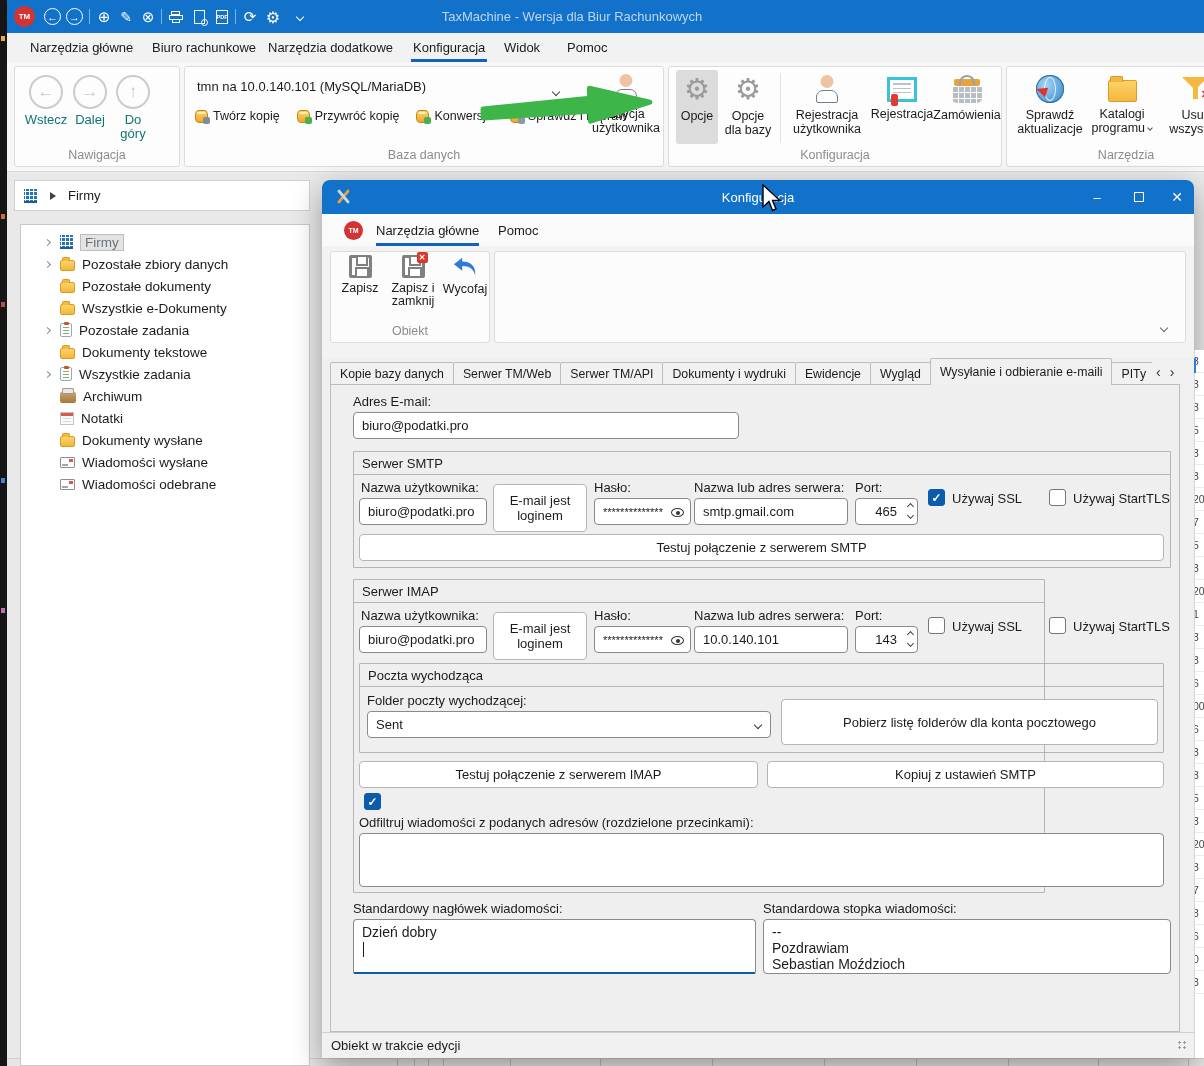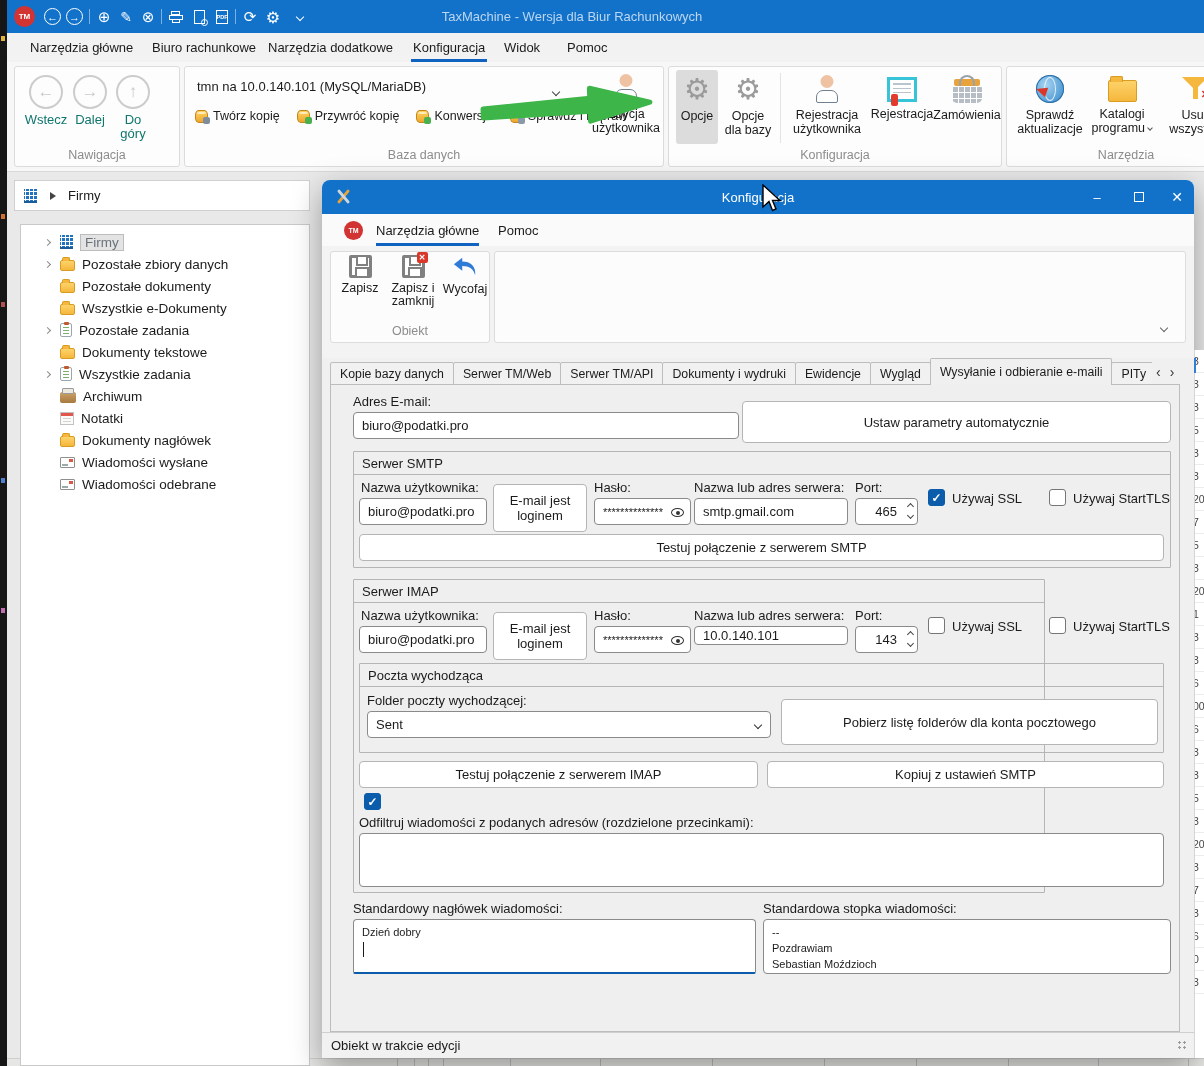--- a/index.html
+++ b/index.html
@@ -127,21 +127,21 @@
 .grp-h{height:23px;border-bottom:1px solid #b5b5b5;display:flex;align-items:center;padding-left:8px;font-size:13px}
 .cb{position:absolute;width:17px;height:17px;border:1px solid #767676;border-radius:3px;background:#fff}
 .cb.checked{background:#0b5cab;border-color:#0b5cab}
 .cb.checked::after{content:"✓";position:absolute;inset:0;display:flex;align-items:center;justify-content:center;color:#fff;font-size:12px;font-weight:bold}
 .spin{position:absolute;right:4px;top:5px;display:flex;flex-direction:column;gap:4px;align-items:center}
 .spin .chev{width:5px;height:5px;border-width:1.3px;color:#444}
 .spin .u{transform:rotate(-135deg)}
 .eye{position:absolute;right:6px;top:9px;width:13px;height:9px;border:1.5px solid #333;border-radius:50%}
 .eye::after{content:"";position:absolute;left:3.5px;top:1.5px;width:4px;height:4px;border-radius:50%;background:#333}
 .selbox .chev{position:absolute;right:9px;top:10px;color:#333}
-.ta{position:absolute;background:#fff;border:1px solid #8a8a8a;border-radius:4px;padding:4px 8px;font-size:11px;line-height:16px;white-space:pre-line;overflow:hidden}
+.ta{position:absolute;background:#fff;border:1px solid #8a8a8a;border-radius:4px;padding:4px 8px;font-size:14px;line-height:16px;white-space:pre-line;overflow:hidden}
 .ta.focused{border-bottom:2px solid #0b5cab;border-radius:4px 4px 2px 2px}
 .caret{position:absolute;left:9px;top:22px;width:1px;height:15px;background:#1b1b1b}
 .dstatus{position:absolute;left:0;top:852px;width:872px;height:26px;background:#f1f1f1;border-top:1px solid #cfcfcf;display:flex;align-items:center;padding-left:9px;font-size:13px}
 .grip{position:absolute;right:7px;top:860px;width:10px;height:10px;background-image:radial-gradient(#9a9a9a 1px,transparent 1.2px);background-size:5px 5px}
 
 .bstrip{left:7px;top:1058px;width:1197px;height:8px;background:#e6e6e4;border-top:1px solid #cfcfcd}
 .bline{position:absolute;top:0;width:1px;height:8px;background:#bdbdbd}
 .sliver{left:1194px;top:350px;width:10px;height:708px;background:#fff;border-left:1px solid #d5d5d5;overflow:hidden;z-index:25}
 .edge-row{height:23px;border-bottom:1px solid #ececec;font-size:10.5px;color:#444;display:flex;align-items:center;margin-left:-2px}
 .sliver-tick{left:1194px;top:358px;width:2px;height:15px;background:#2f7fd6;z-index:26}
@@ -392,21 +392,21 @@
         <span class="tlabel">Archiwum</span>
       </div>
     <div class="titem">
         <span class="texp"></span>
         <span class="i-note"></span>
         <span class="tlabel">Notatki</span>
       </div>
     <div class="titem">
         <span class="texp"></span>
         <span class="i-folder"></span>
-        <span class="tlabel">Dokumenty nagłówek</span>
+        <span class="tlabel">Dokumenty wysłane</span>
       </div>
     <div class="titem">
         <span class="texp"></span>
         <span class="i-mail"></span>
         <span class="tlabel">Wiadomości wysłane</span>
       </div>
     <div class="titem">
         <span class="texp"></span>
         <span class="i-mail"></span>
         <span class="tlabel">Wiadomości odebrane</span>
@@ -470,23 +470,20 @@
     <span class="tab-arrows" style="left:834px">
         <span>‹</span>
         <span>›</span>
       </span>
 
     <div class="dpanel">
       <span class="lbl" style="left:22px;top:9px">Adres E-mail:</span>
       <div class="inp" style="left:22px;top:27px;width:386px;height:27px">
           <span>biuro@podatki.pro</span>
         </div>
-      <div class="btn" style="left:411px;top:16px;width:429px;height:42px">
-          <span>Ustaw parametry automatycznie</span>
-        </div>
 
       <div class="grp" style="left:22px;top:66px;width:818px;height:117px">
         <div class="grp-h">
             <span>Serwer SMTP</span>
           </div>
       </div>
       <span class="lbl" style="left:30px;top:95px">Nazwa użytkownika:</span>
       <div class="inp" style="left:28px;top:113px;width:128px;height:27px">
           <span>biuro@podatki.pro</span>
         </div>
@@ -529,21 +526,21 @@
         </div>
       <div class="btn" style="left:162px;top:227px;width:94px;height:48px">
           <span>E-mail jest loginem</span>
         </div>
       <span class="lbl" style="left:263px;top:223px">Hasło:</span>
       <div class="inp" style="left:263px;top:241px;width:97px;height:27px;font-size:11px;padding-right:22px">
           <span>**************</span>
           <span class="eye"></span>
         </div>
       <span class="lbl" style="left:363px;top:223px">Nazwa lub adres serwera:</span>
-      <div class="inp" style="left:363px;top:241px;width:154px;height:19px">
+      <div class="inp" style="left:363px;top:241px;width:154px;height:27px">
           <span>10.0.140.101</span>
         </div>
       <span class="lbl" style="left:524px;top:223px">Port:</span>
       <div class="inp" style="left:524px;top:241px;width:63px;height:27px;justify-content:flex-end;padding-right:20px">
           <span>143</span>
           <span class="spin">
             <span class="chev u"></span>
             <span class="chev d"></span>
           </span>
         </div>

